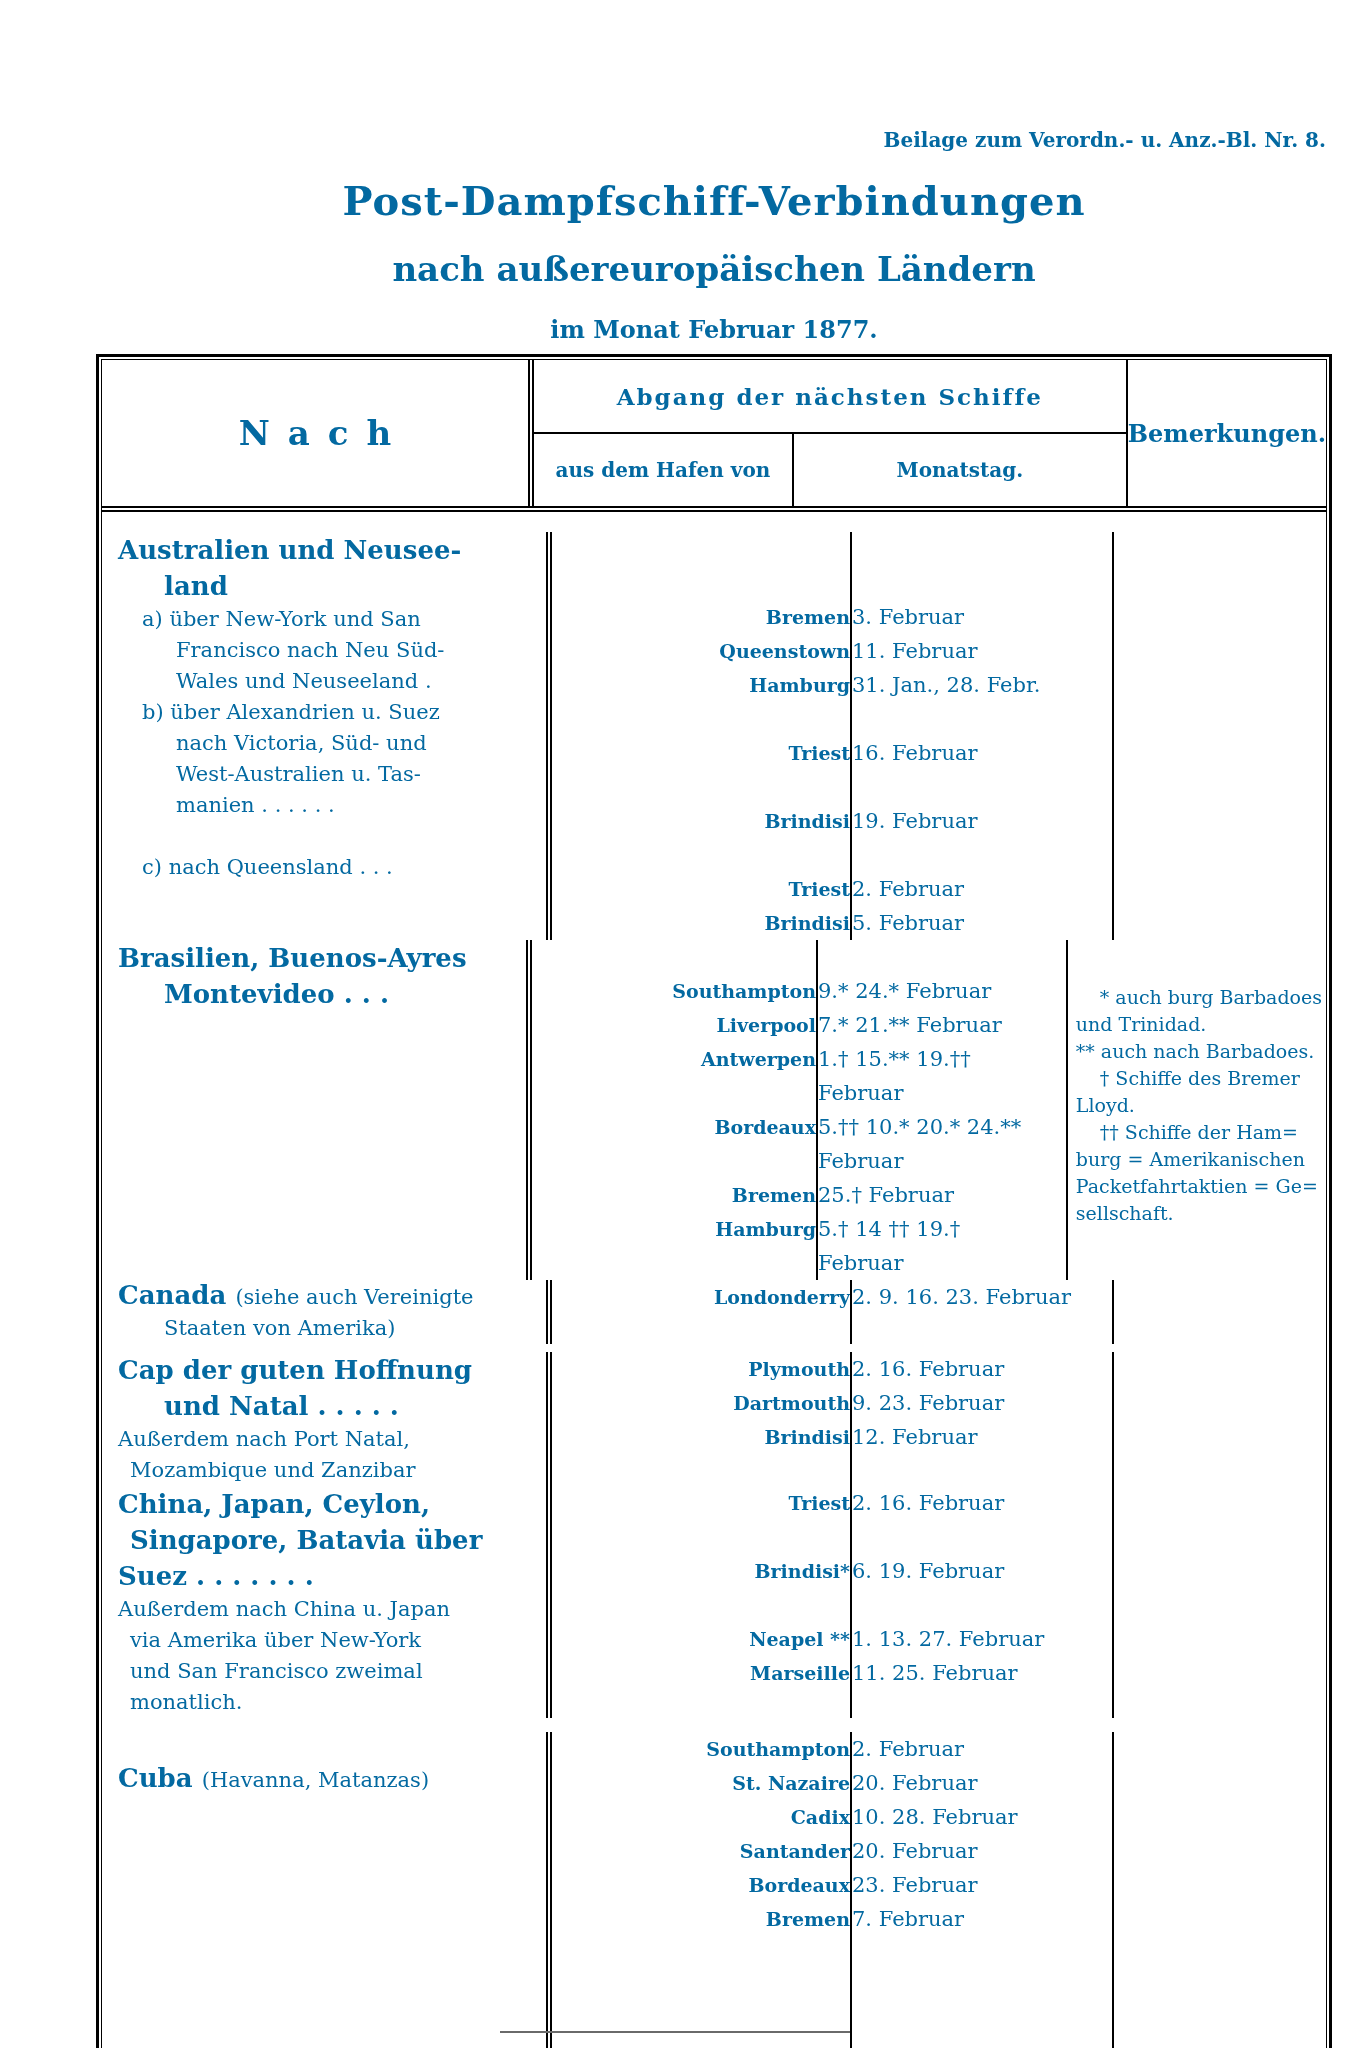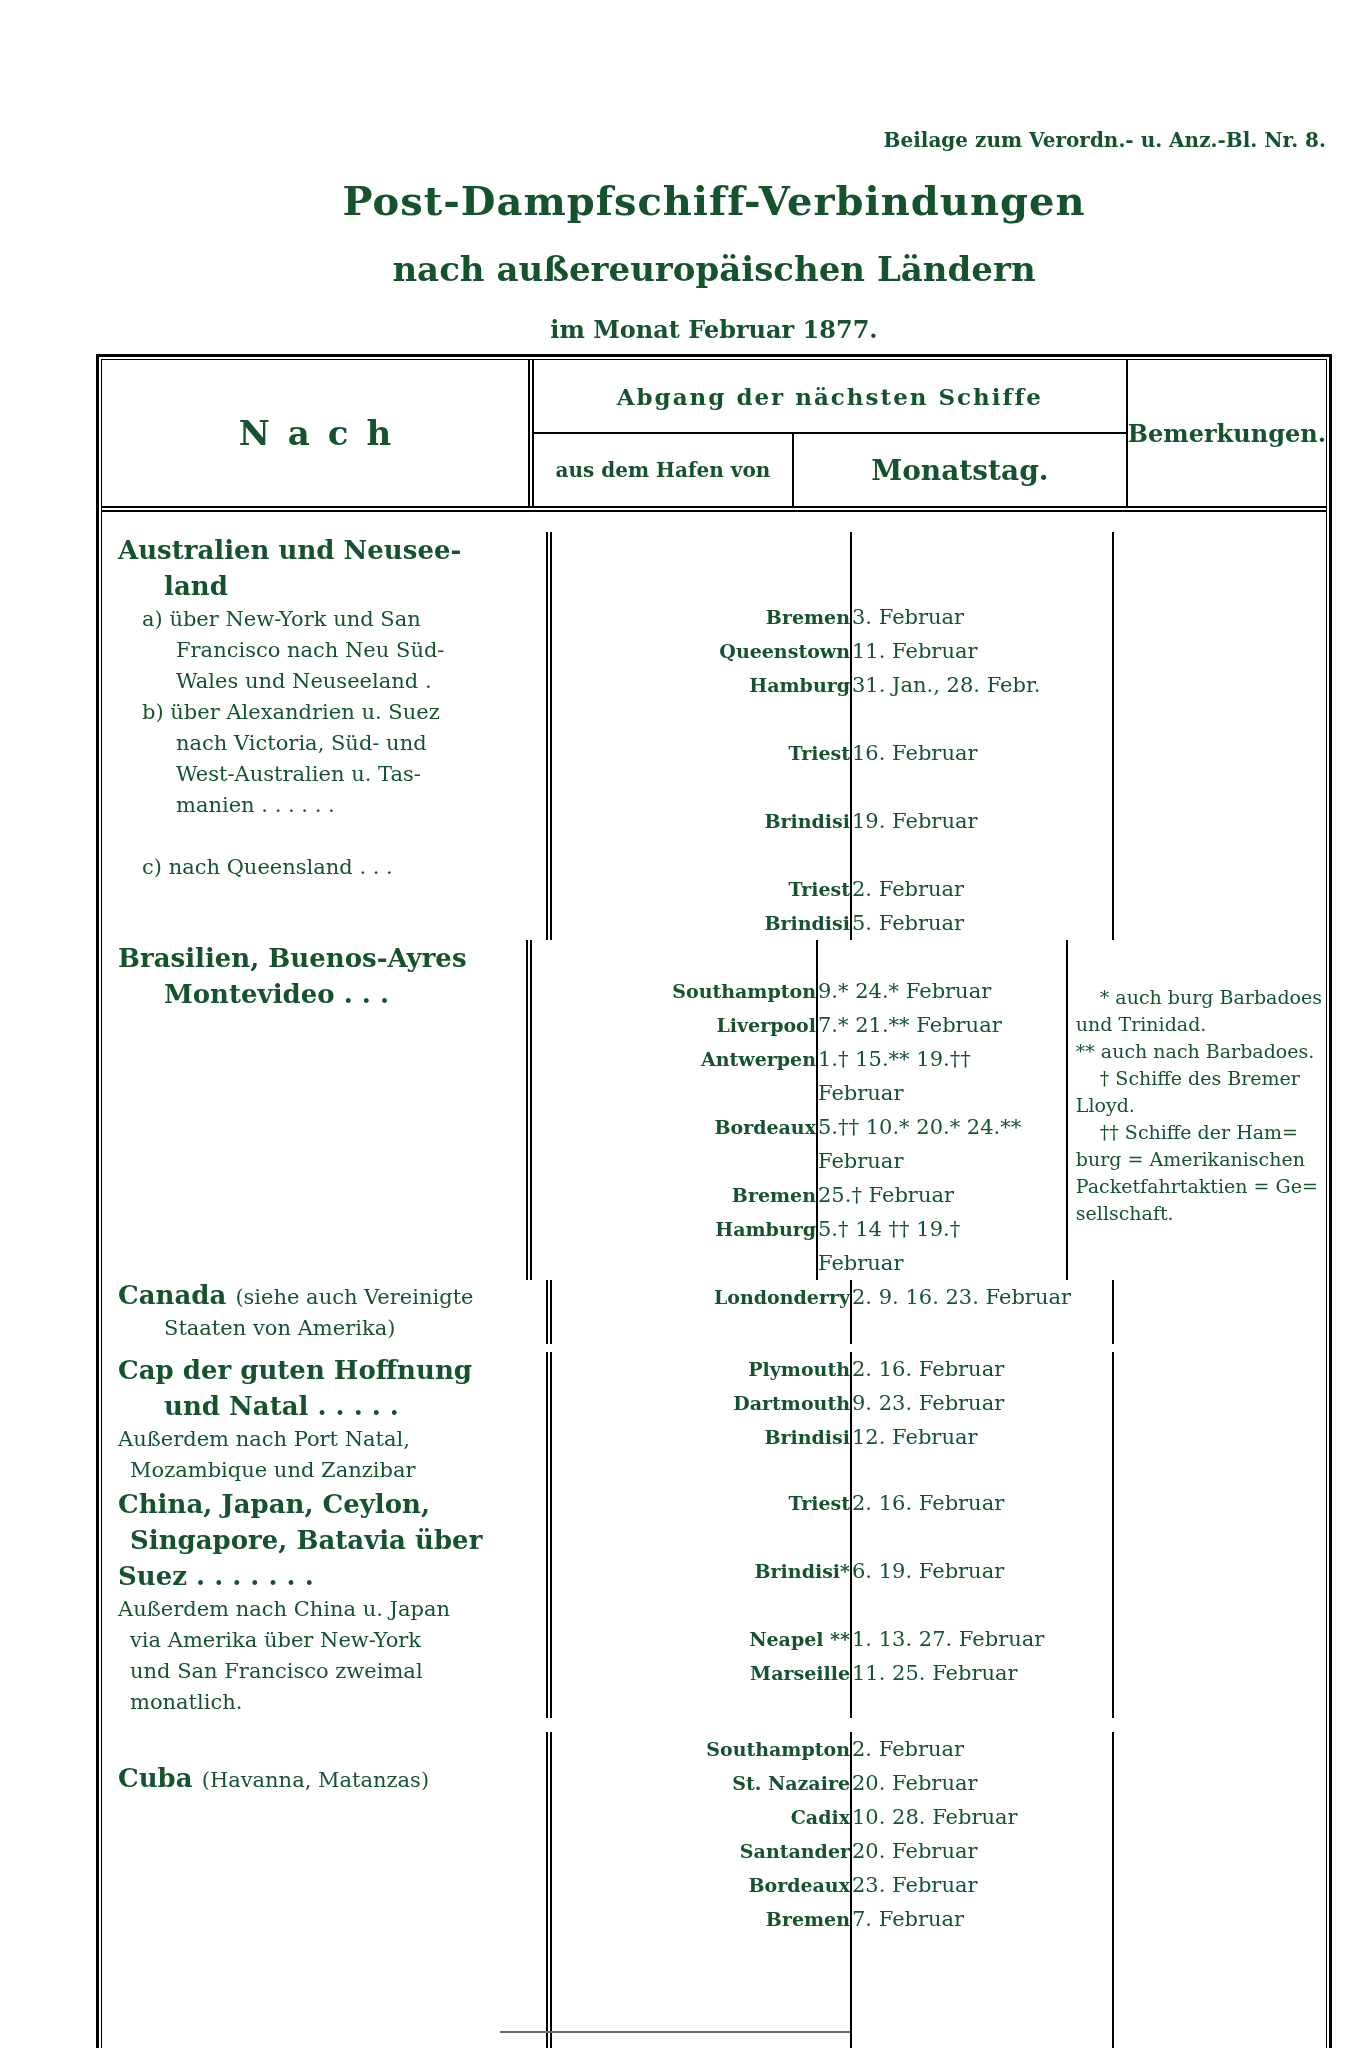--- a/index.html
+++ b/index.html
@@ -1,39 +1,39 @@
 <!DOCTYPE html>
 <html><head>
 <meta charset="utf-8">
 <style>
   *{margin:0;padding:0;box-sizing:border-box}
   html,body{background:#dedede}
   .page{position:relative;width:1360px;height:2048px;background:#ffffff;
-        font-family:"DejaVu Serif","Liberation Serif",serif;color:#14532d;overflow:hidden;margin:0 auto}
+        font-family:"DejaVu Serif","Liberation Serif",serif;color:#0369a1;overflow:hidden;margin:0 auto}
   .annotation{position:absolute;top:128px;right:34px;font-size:20px;font-weight:bold}
   .titles{position:absolute;top:176px;left:96px;width:1236px;text-align:center}
   .t1{font-size:40px;font-weight:bold;letter-spacing:1px;line-height:50px}
   .t2{font-size:34px;font-weight:bold;line-height:44px;margin-top:21px}
   .t3{font-size:24px;font-weight:bold;line-height:32px;margin-top:23px}
 
   .table{position:absolute;left:96px;top:354px;width:1236px;height:1694px;
          border:3px solid #000;border-bottom:none;padding:2px 2px 0 2px}
   .table-inner{border:1px solid #000;border-bottom:none;width:100%;height:100%;
                display:flex;flex-direction:column;overflow:hidden}
 
   .thead{display:flex;border-bottom:6px double #000;height:152px;flex:none}
   .th-nach{width:444px;display:flex;align-items:center;justify-content:center;
            font-size:34px;font-weight:bold;letter-spacing:18px;padding-left:18px}
   .th-mid{width:624px;border-left:6px double #000;display:flex;flex-direction:column}
   .th-abgang{height:74px;display:flex;align-items:center;justify-content:center;
              font-size:23px;font-weight:bold;border-bottom:2px solid #000;letter-spacing:2px}
   .th-sub{flex:1;display:flex}
   .th-hafen{width:258px;display:flex;align-items:center;justify-content:center;font-size:20px;font-weight:bold}
   .th-monatstag{flex:1;border-left:2px solid #000;display:flex;align-items:center;justify-content:center;
-                font-size:28px;font-weight:bold}
+                font-size:20px;font-weight:bold}
   .th-bem{flex:1;border-left:2px solid #000;display:flex;align-items:center;justify-content:center;
           font-size:24px;font-weight:bold}
 
   .tbody{flex:1;display:flex;flex-direction:column}
   .sect{display:flex;flex:none}
   .sect:last-child{flex:1}
   .c-nach{width:444px;padding-left:16px}
   .c-hafen{width:304px;border-left:6px double #000;text-align:right}
   .c-tag{width:262px;border-left:2px solid #000;}
   .c-bem{flex:1;border-left:2px solid #000;padding-left:8px;padding-right:4px}

